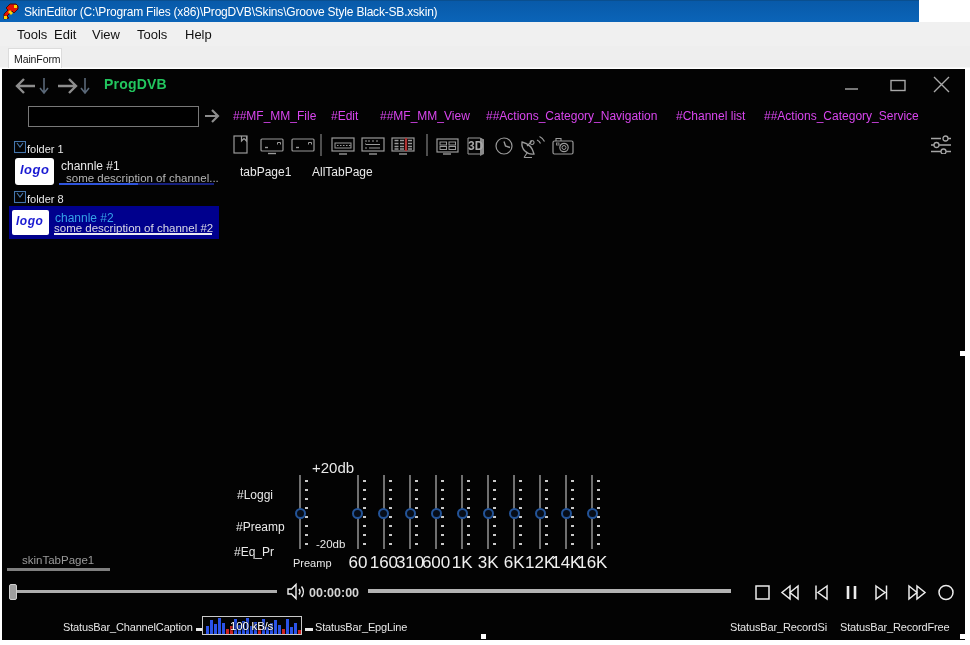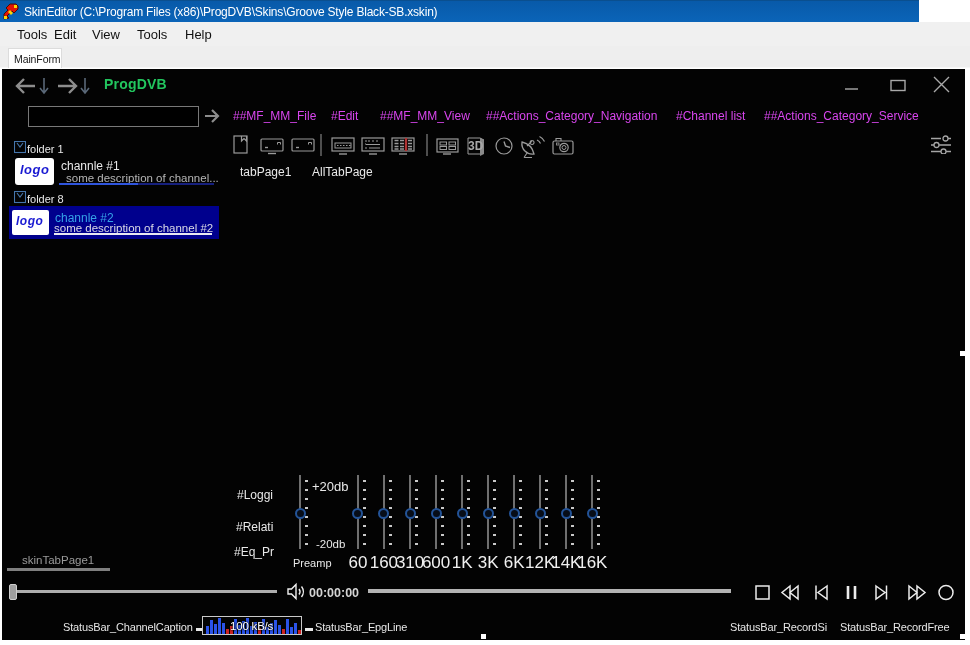--- a/index.html
+++ b/index.html
@@ -172,23 +172,23 @@
 </svg>
 <span class="wht" style="left:25px;top:124px;font-size:11px">folder 8</span>
 <div class="abs" style="left:7px;top:137px;width:210px;height:33px;background:#00008d"></div>
 <div class="abs" style="left:10px;top:141px;width:37px;height:25px;background:#fff;border-radius:2px"></div>
 <div class="abs" style="left:14px;top:145px;font-size:12px;font-weight:bold;font-style:italic;color:#1a1ad2;letter-spacing:0.5px">logo</div>
 <span class="abs" style="left:53px;top:142px;font-size:12px;color:#35a2e8;white-space:nowrap">channle #2</span>
 <span class="abs" style="left:52px;top:153px;font-size:11.5px;color:#dadae6;white-space:nowrap">some description of channel #2</span>
 <div class="abs" style="left:52px;top:164px;width:158px;height:1.5px;background:#e8e8f2"></div>
 
 <span class="wht" style="left:235px;top:419px">#Loggi</span>
-<span class="wht" style="left:234px;top:451px">#Relati</span>
+<span class="wht" style="left:234px;top:451px">#Preamp</span>
 <span class="wht" style="left:232px;top:476px">#Eq_Pr</span>
-<span class="wht" style="left:310px;top:410px;font-size:13px">+20db</span>
+<span class="wht" style="left:310px;top:390px;font-size:15px">+20db</span>
 <span class="wht" style="left:314px;top:469px;font-size:11.5px">-20db</span>
 <span class="wht" style="left:291px;top:488px;font-size:11px">Preamp</span>
 
 <div class="eq-track" style="left:297px;top:406px;height:74px"></div>
 <div class="eq-ticks" style="left:303px;top:411px;height:67px"></div>
 <div class="eq-knob" style="left:292.5px;top:438.5px"></div>
 <div class="eq-track" style="left:354.9px;top:406px;height:74px"></div>
 <div class="eq-ticks" style="left:360.9px;top:411px;height:67px"></div>
 <div class="eq-knob" style="left:350.4px;top:438.5px"></div>
 <span class="eq-lbl" style="left:355.9px;top:484px">60</span>

